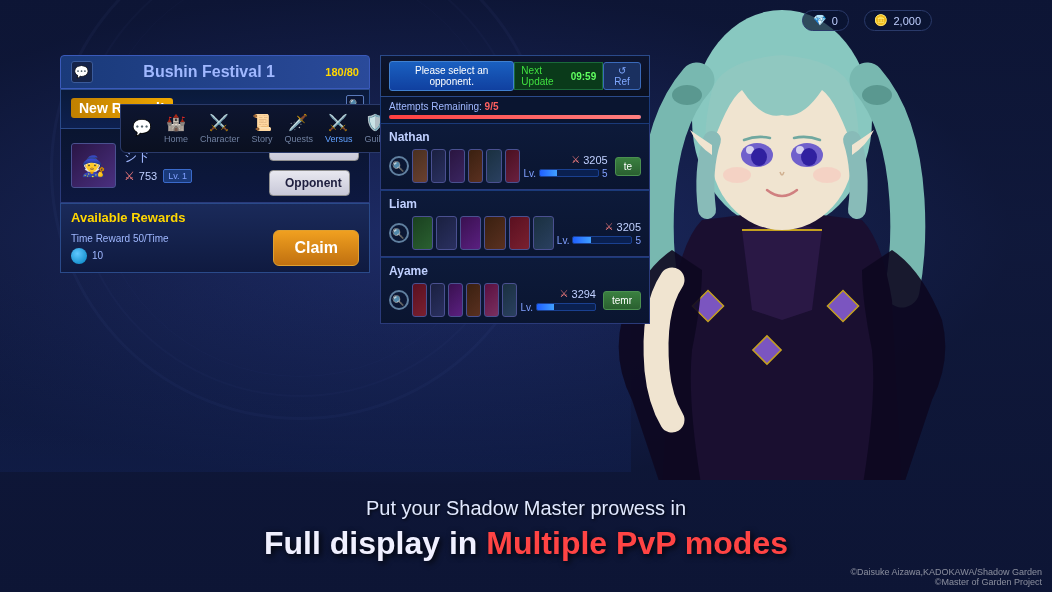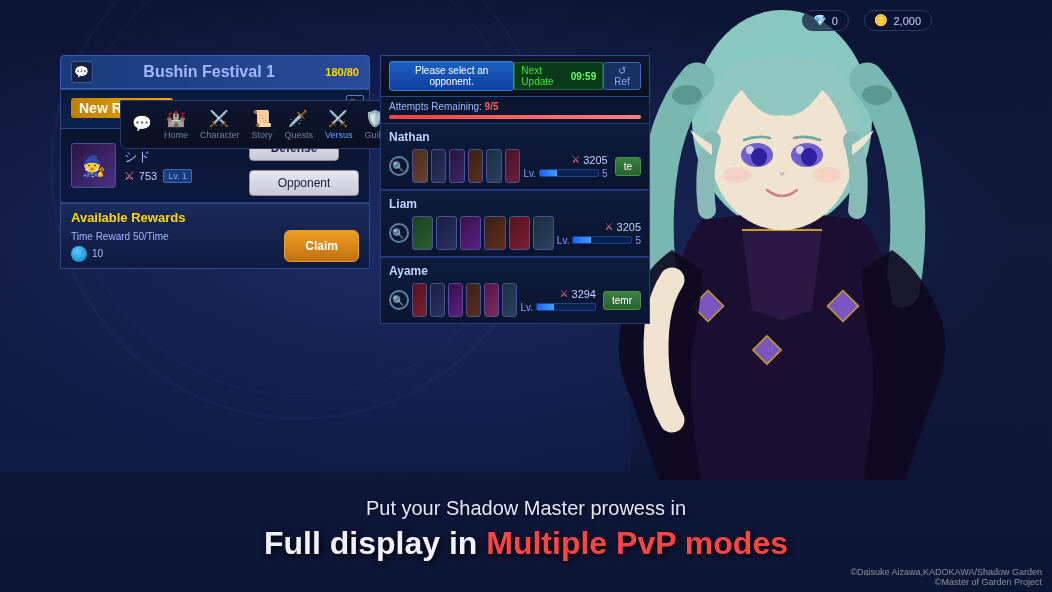--- a/index.html
+++ b/index.html
@@ -177,25 +177,25 @@
       text-align: center;
       margin-bottom: 5px;
     }
 
     .btn-opponent {
       background: linear-gradient(180deg, #e8e8f0, #c8c8d8);
       border: 1px solid #909090;
       border-radius: 4px;
       color: #202040;
       font-size: 12px;
-      font-weight: normal;
+      font-weight: bold;
       padding: 5px 15px;
       cursor: pointer;
       display: block;
-      width: 110px;
+      width: 81px;
       text-align: center;
     }
 
     
     .rewards-section {
       background: linear-gradient(180deg, #1a2a5a, #0f1a40);
       border: 1px solid #2a4a8a;
       padding: 6px 10px;
     }
 
@@ -220,21 +220,21 @@
     .reward-value {
       color: #a0b8ff;
       font-size: 10px;
     }
 
     .btn-claim {
       background: linear-gradient(180deg, #f0a020, #c07010);
       border: 1px solid #e0a030;
       border-radius: 6px;
       color: white;
-      font-size: 12px;
+      font-size: 16px;
       font-weight: bold;
       padding: 8px 20px;
       cursor: pointer;
     }
 
     .gem-icon {
       width: 16px;
       height: 16px;
       background: radial-gradient(circle at 40% 35%, #60c8ff, #0080c0);
       border-radius: 50%;

